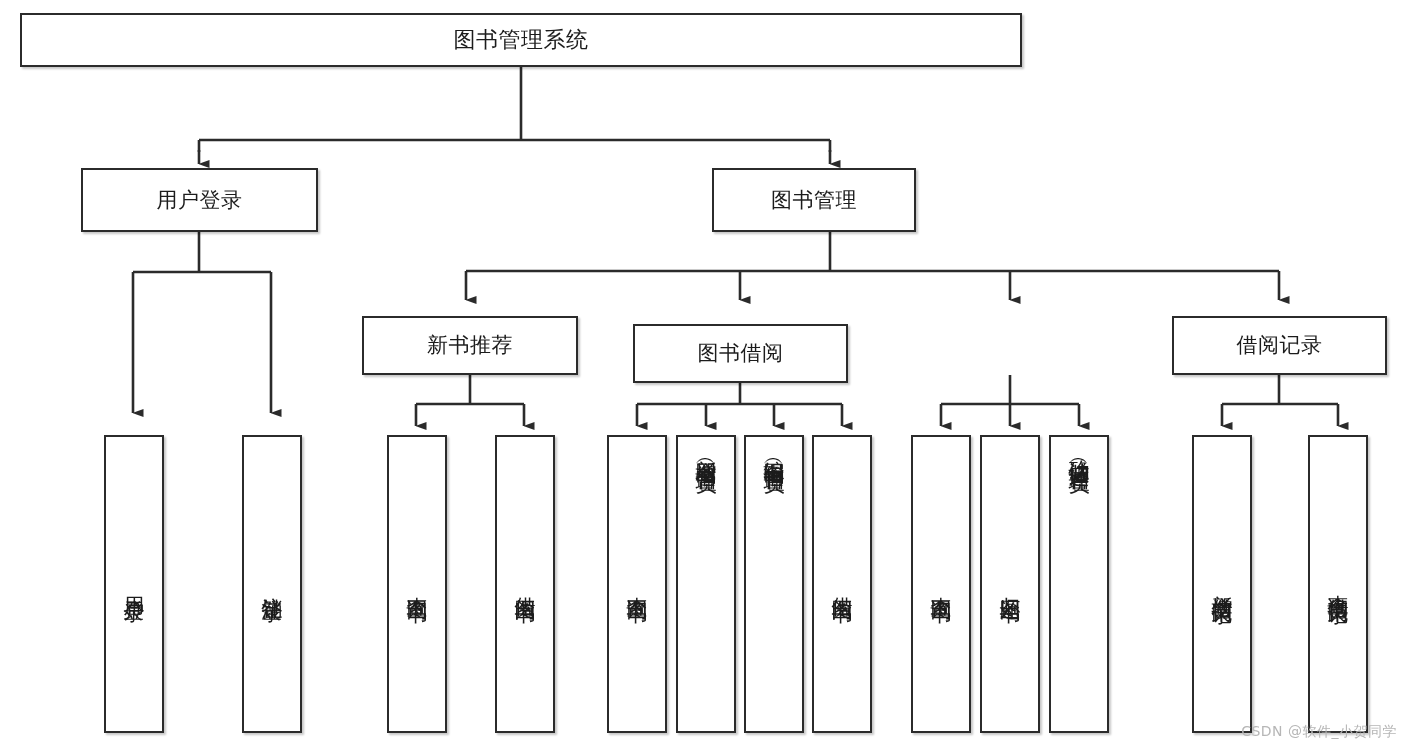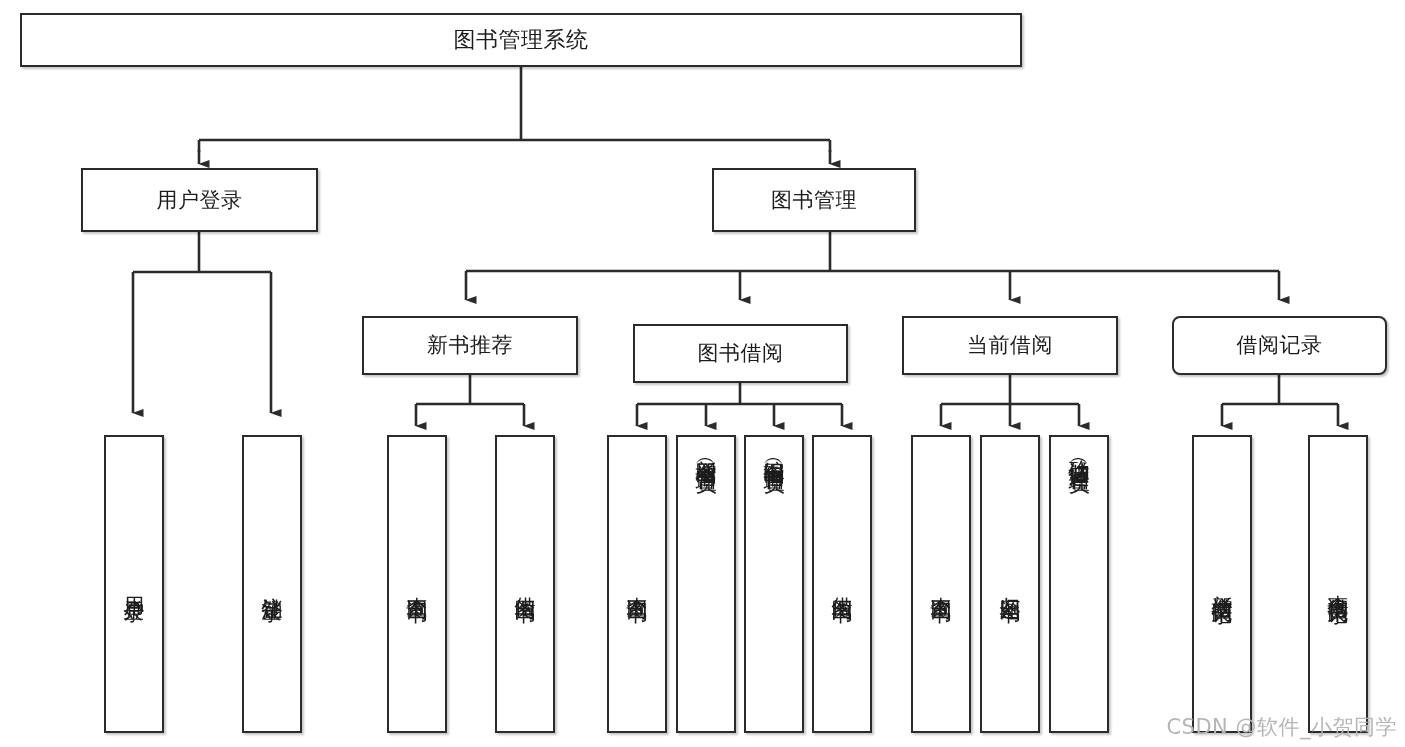--- a/index.html
+++ b/index.html
@@ -68,21 +68,21 @@
   }
   
   .node.leaf.center-text {
     align-items: center;
     padding-top: 0;
   }
   .watermark {
     position: absolute;
     right: 8px;
     bottom: 6px;
-    font-size: 21px;
+    font-size: 14px;
     color: #b6b6b6;
     font-family: "DejaVu Sans", "Liberation Sans", sans-serif;
     white-space: nowrap;
     letter-spacing: 0.5px;
   }
 </style>
 </head>
 <body>
 
 <div id="diagram-root">
@@ -154,25 +154,22 @@
   </div>
 
   <div class="node level-2" style="left:362px; top:316px; width:216px; height:59px;">
     <span class="label">新书推荐</span>
   </div>
 
   <div class="node level-2" style="left:633px; top:324px; width:215px; height:59px;">
     <span class="label">图书借阅</span>
   </div>
 
-  <div class="node level-2" style="left:902px; top:316px; width:216px; height:59px;">
-    <span class="label">当前借阅</span>
-  </div>
-
-  <div class="node level-2" style="left:1172px; top:316px; width:215px; height:59px;border-radius:8px;">
+
+  <div class="node level-2" style="left:1172px; top:316px; width:215px; height:59px;">
     <span class="label">借阅记录</span>
   </div>
 
   <div class="node leaf center-text" style="left:104px; top:435px; width:60px; height:298px;">
     <span class="label">用户登录</span>
   </div>
 
   <div class="node leaf center-text" style="left:242px; top:435px; width:60px; height:298px;">
     <span class="label">注销登录</span>
   </div>

